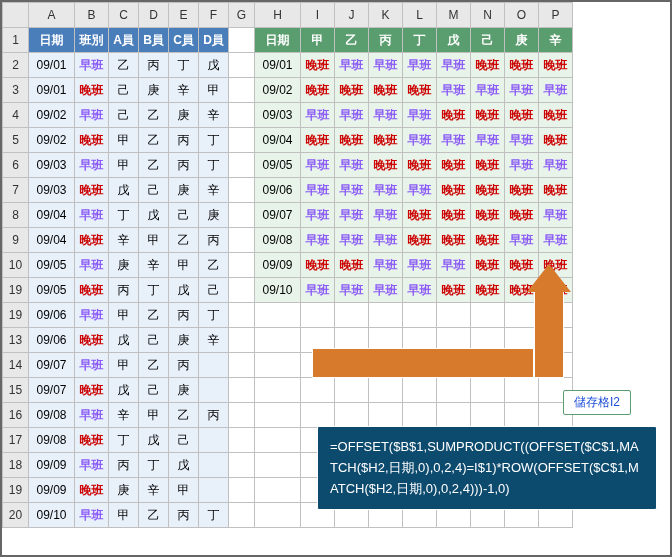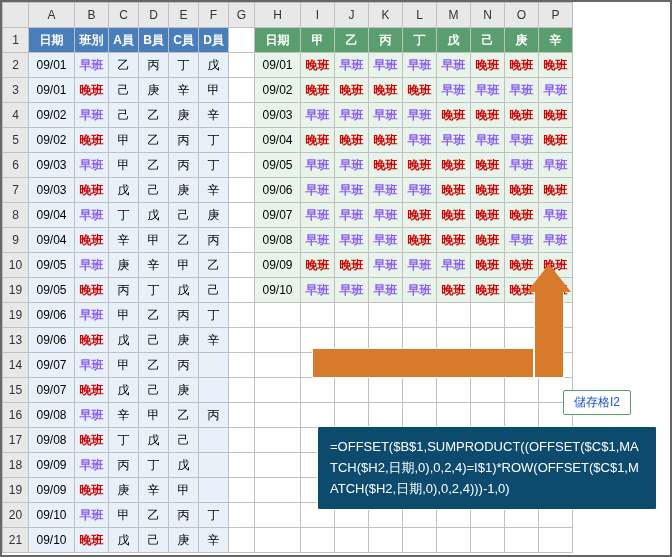--- a/index.html
+++ b/index.html
@@ -427,39 +427,20 @@
           <td></td>
           <td></td>
           <td></td>
           <td></td>
           <td></td>
           <td></td>
           <td></td>
           <td></td>
           <td></td>
         </tr>
-        <tr>
-          <td class="rowhdr">21</td>
-          <td class="cell-blue">09/10</td>
-          <td class="cell-blue red">晚班</td>
-          <td class="cell-blue">戊</td>
-          <td class="cell-blue">己</td>
-          <td class="cell-blue">庚</td>
-          <td class="cell-blue">辛</td>
-          <td></td>
-          <td></td>
-          <td></td>
-          <td></td>
-          <td></td>
-          <td></td>
-          <td></td>
-          <td></td>
-          <td></td>
-          <td></td>
-        </tr>
       </tbody>
 </table>
 
 <div class="arrow-body"></div>
 <div class="arrow-bend"></div>
 <div class="arrow-head"></div>
 <div class="formula-label">儲存格I2</div>
 <div class="formula-box">=OFFSET($B$1,SUMPRODUCT((OFFSET($C$1,MATCH($H2,日期,0),0,2,4)=I$1)*ROW(OFFSET($C$1,MATCH($H2,日期,0),0,2,4)))-1,0)</div>
 </div>
 

